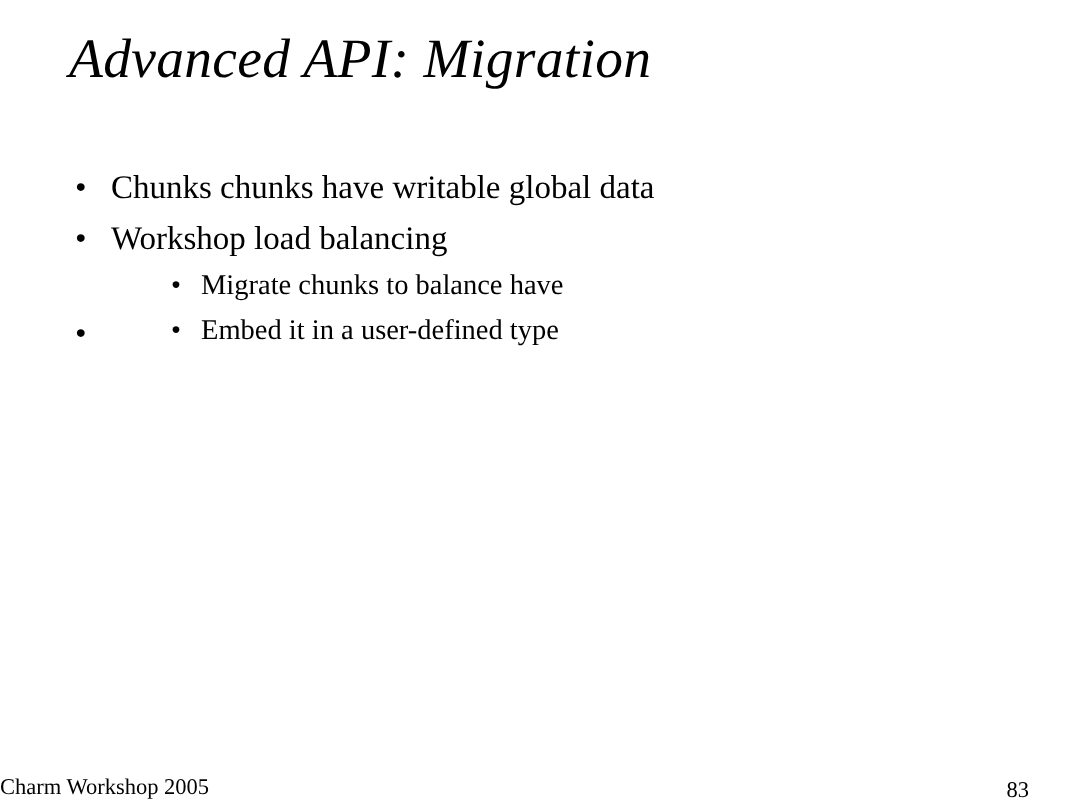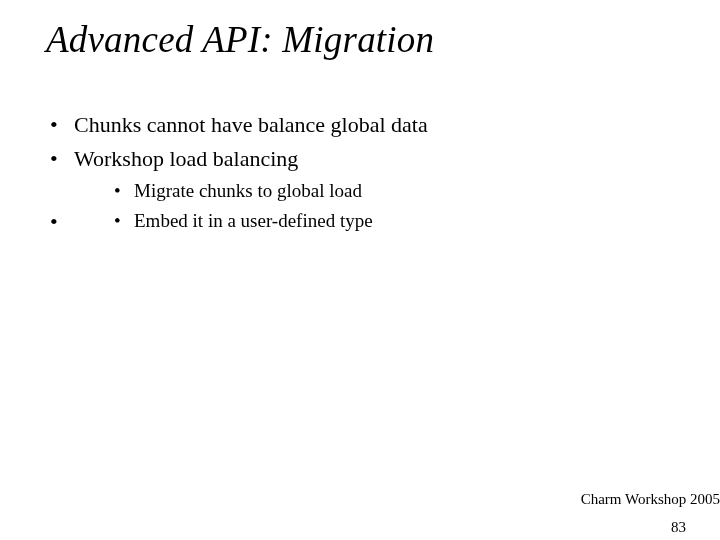--- a/index.html
+++ b/index.html
@@ -67,23 +67,23 @@
   }
   ul.lvl2 > li::before {
     content: "•";
     position: absolute;
     left: 40px;
     top: 0;
     font-size: 19px;
   }
   .footer-center {
     position: absolute;
-    bottom: 32px;
+    bottom: 6px;
     width: 100%;
-    text-align: right;
+    text-align: left;
     font-size: 15px;
   }
   .footer-right {
     position: absolute;
     bottom: 4px;
     right: 34px;
     font-size: 15px;
     margin-top: 43px;
   }
 </style>
@@ -93,28 +93,28 @@
 <div class="slide">
 
   <div class="title">Advanced API: Migration</div>
 
   <div class="body">
     <ul class="lvl1">
 
 
 
       <li>
-        <span>Chunks cannot have balance global data</span>
+        <span>Chunks chunks have writable global data</span>
       </li>
 
       <li>
         <span>Workshop load balancing</span>
         <ul class="lvl2">
           <li>
-            <span>Migrate chunks to global load</span>
+            <span>Migrate chunks to balance have</span>
           </li>
         </ul>
       </li>
 
       <li>
         <ul class="lvl2">
           <li>
             <span>Embed it in a user-defined type</span>
           </li>
         </ul>

